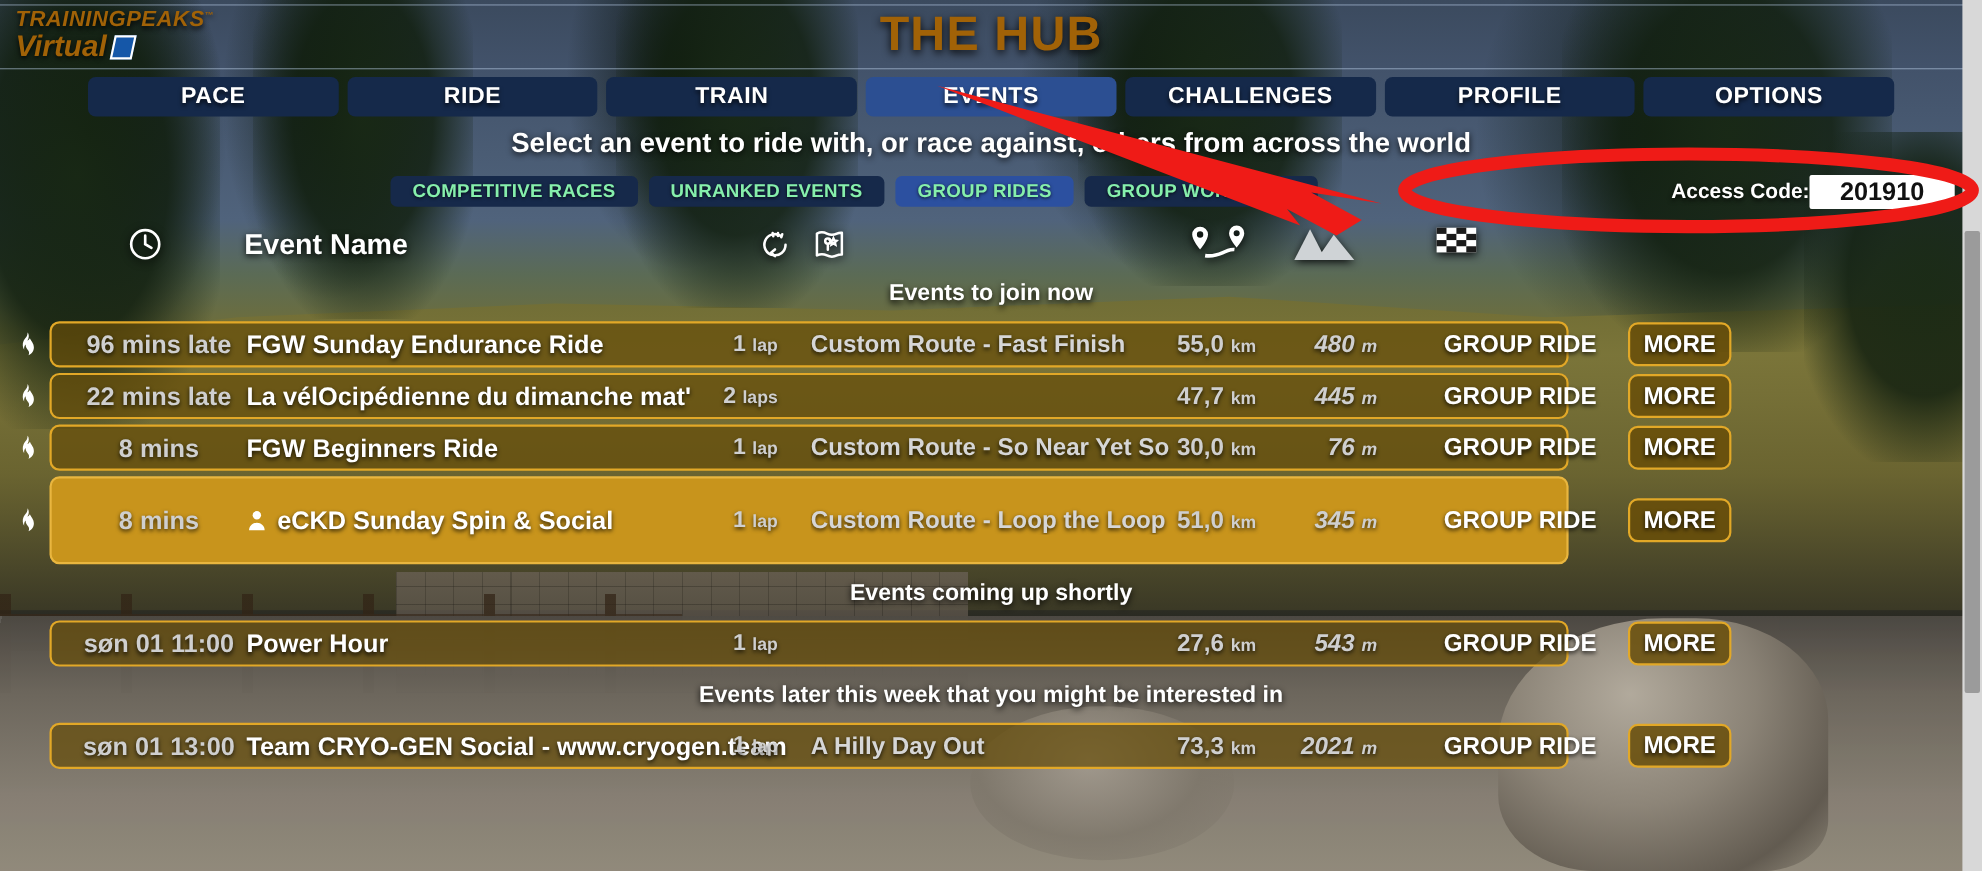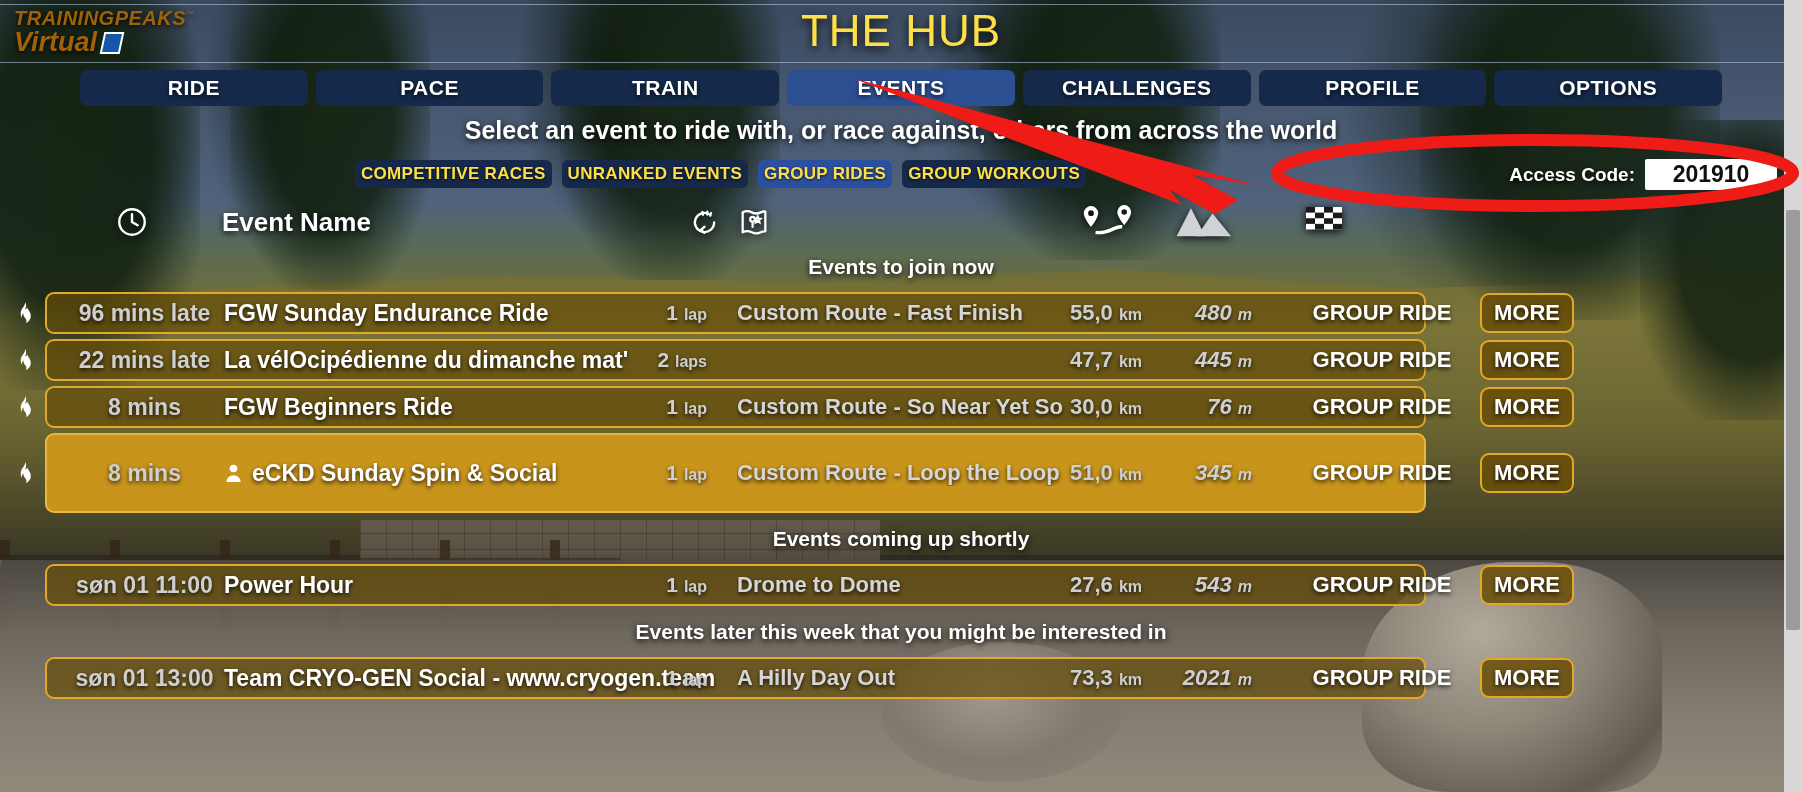--- a/index.html
+++ b/index.html
@@ -101,22 +101,22 @@
   }
   .logo-mark {
     display: inline-block; width: 20px; height: 22px;
     background: #1557a8; border: 2px solid #fff;
     transform: skewX(-12deg); margin-left: 3px;
   }
 
   .hub-title {
     position: absolute; left: 0; right: 0; top: 6px;
     text-align: center;
-    font-size: 44px; font-weight: normal;
-    color: #fde047; letter-spacing: 1px;
+    font-size: 44px; font-weight: bold;
+    color: #a16207; letter-spacing: 1px;
     text-shadow: 0 3px 8px rgba(0,0,0,.9);
     z-index: 5;
   }
 
   .topbar-line {
     position: absolute; left: 0; right: 0; height: 1px;
     background: rgba(190,210,235,.55);
     z-index: 4;
   }
   .topbar-line.t1 { top: 4px; }
@@ -146,33 +146,33 @@
     text-shadow: 0 2px 6px rgba(0,0,0,.9);
     z-index: 5;
   }
 
   
   .filters {
     position: absolute; left: 355px; top: 160px;
     display: flex; gap: 10px; z-index: 6;
   }
   .filter-btn {
-    height: 28px; padding: 0 6px;
+    height: 28px; padding: 0 20px;
     display: flex; align-items: center; justify-content: center;
     background: #16294a; border-radius: 6px;
-    color: #fde047; font-size: 17px; font-weight: bold;
+    color: #86efac; font-size: 17px; font-weight: bold;
     letter-spacing: .3px;
     text-shadow: 0 1px 3px rgba(0,0,0,.8);
     cursor: pointer; white-space: nowrap;
   }
   .filter-btn.active { background: #2c50a0; }
 
   .access-wrap {
     position: absolute; right: 25px; top: 159px;
-    display: flex; align-items: center; gap: 10px; z-index: 6;
+    display: flex; align-items: center; z-index: 6;
   }
   .access-label {
     font-size: 19px; font-weight: bold; color: #fff;
     text-shadow: 0 2px 5px rgba(0,0,0,.9);
   }
   .access-input {
     width: 132px; height: 31px;
     background: #fff; border: none; border-radius: 2px;
     font-family: "Liberation Sans", sans-serif;
     font-size: 23px; font-weight: bold; color: #111;
@@ -321,22 +321,22 @@
     </div>
     <div class="logo-bottom">
       <span>Virtual</span>
       <span class="logo-mark"></span>
     </div>
   </div>
 
   <div class="hub-title">THE HUB</div>
 
   <div class="nav" id="nav">
+      <div class="nav-tab">PACE</div>
       <div class="nav-tab">RIDE</div>
-      <div class="nav-tab">PACE</div>
       <div class="nav-tab">TRAIN</div>
       <div class="nav-tab active">EVENTS</div>
       <div class="nav-tab">CHALLENGES</div>
       <div class="nav-tab">PROFILE</div>
       <div class="nav-tab">OPTIONS</div>
     </div>
 
   <div class="subtitle">Select an event to ride with, or race against, others from across the world</div>
 
   <div class="filters" id="filters">
@@ -478,21 +478,20 @@
         <div class="more-btn">MORE</div>
       </div>
       <div class="section-head">Events coming up shortly</div>
       <div class="row-wrap">
         <div class="row">
           <div class="c-time">søn 01 11:00</div>
           <div class="c-name">
             <span>Power Hour</span>
           </div>
           <div class="c-laps"><span>1</span> <span class="u">lap</span></div>
-          <div class="c-route">Drome to Dome</div>
           <div class="c-dist"><span>27,6</span> <span class="u">km</span></div>
           <div class="c-elev"><span>543</span> <span class="u">m</span></div>
           <div class="c-type">GROUP RIDE</div>
         </div>
         <div class="more-btn">MORE</div>
       </div>
       <div class="section-head">Events later this week that you might be interested in</div>
       <div class="row-wrap">
         <div class="row">
           <div class="c-time">søn 01 13:00</div>

